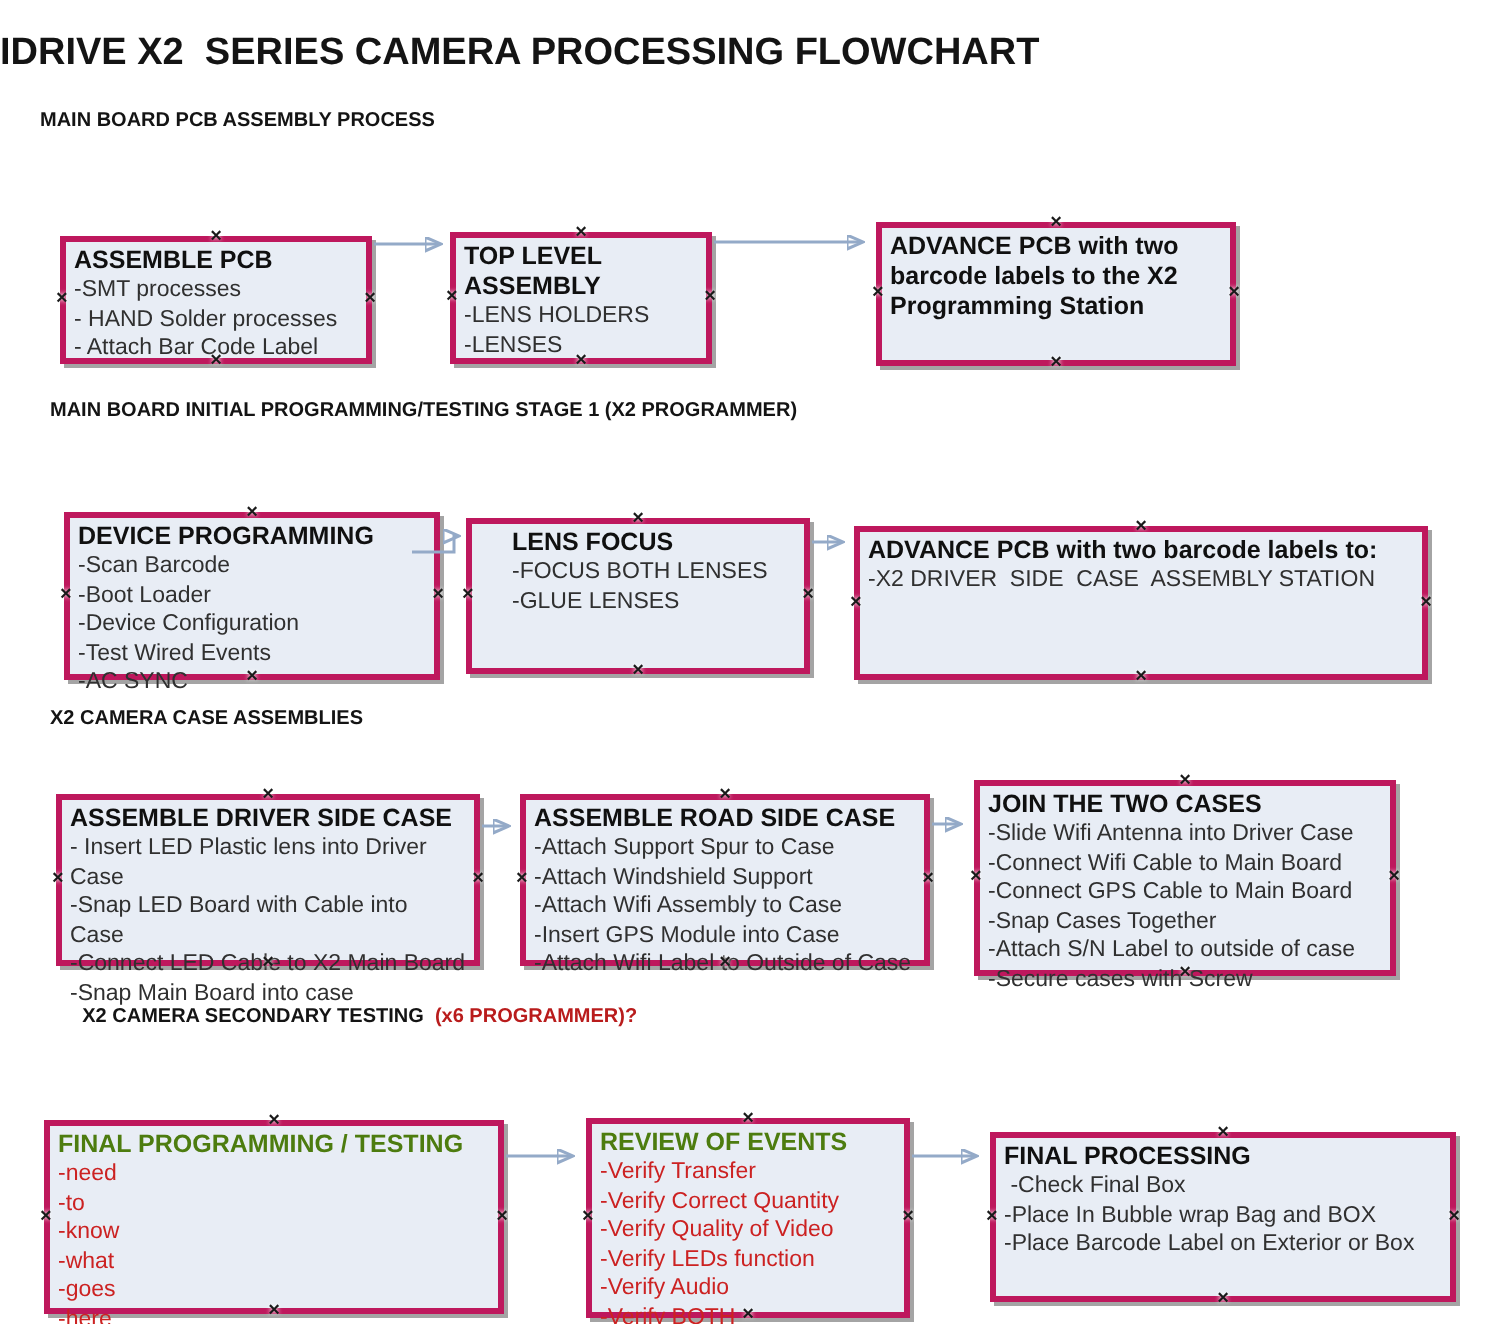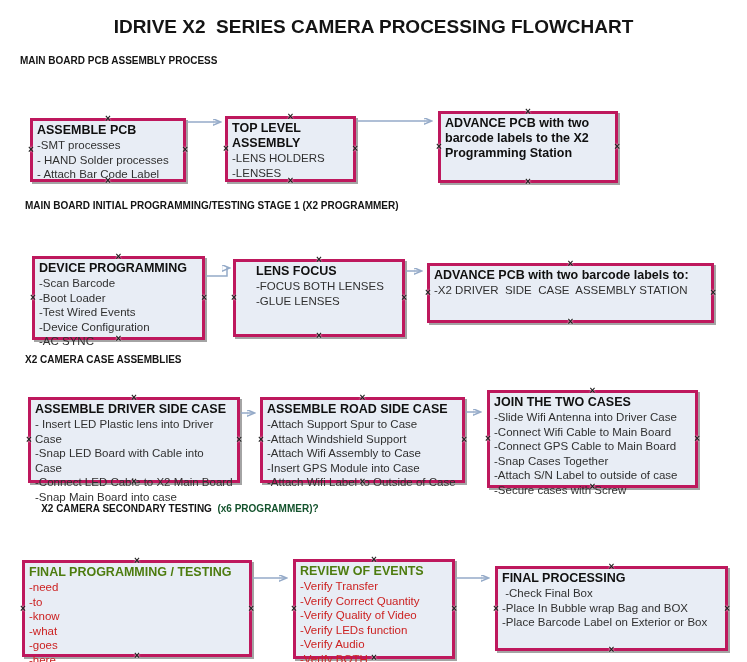--- a/index.html
+++ b/index.html
@@ -1,26 +1,26 @@
 <!DOCTYPE html>
 <html><head>
 <meta charset="utf-8">
 <style>
   html,body { margin:0; padding:0; background:#ffffff; }
   body { font-family:"Liberation Sans", sans-serif; }
   .canvas { position:relative; width:747px; height:662px; background:#ffffff; overflow:hidden; }
 
   .flow-title {
-    position:absolute; top:16px; left:0; width:747px; text-align:center;
+    position:absolute; top:16px; left:0; width:747px; text-align:left;
     font-size:19px; font-weight:bold; color:#141414; white-space:pre-wrap;
   }
   .section-heading {
     position:absolute; font-size:10px; font-weight:bold; color:#141414; white-space:pre-wrap;
   }
-  .section-heading .red-part { color:#14532d; }
+  .section-heading .red-part { color:#b91c1c; }
 
   .node {
     position:absolute; box-sizing:border-box;
     background:#e8edf5; border:3px solid #be185d;
     box-shadow:2px 2px 0 #a4a4a4;
     padding:2px 4px 2px 4px;
     overflow:visible;
     margin-top:26px;
   }
   .node-title { font-size:12.5px; font-weight:bold; color:#101010; line-height:15px; white-space:pre-wrap; }
@@ -81,48 +81,48 @@
 
   <div class="node" style="left:438px; top:85px; width:180px; height:72px;">
     <span class="xmark top"></span>
     <span class="xmark bottom"></span>
     <span class="xmark left"></span>
     <span class="xmark right"></span>
     <div class="node-title">ADVANCE PCB with two barcode labels to the X2 Programming Station</div>
     <div></div>
   </div>
 
-  <div class="node" style="left:32px; top:230px; width:173px; height:84px;">
+  <div class="node" style="left:32px; top:230px; width:188px; height:84px;">
     <span class="xmark top"></span>
     <span class="xmark bottom"></span>
     <span class="xmark left"></span>
     <span class="xmark right"></span>
     <div class="node-title">DEVICE PROGRAMMING</div>
     <div>
         <div class="node-item">-Scan Barcode</div>
         <div class="node-item">-Boot Loader</div>
+        <div class="node-item">-Device Configuration</div>
         <div class="node-item">-Test Wired Events</div>
-        <div class="node-item">-Device Configuration</div>
         <div class="node-item">-AC SYNC</div>
       </div>
   </div>
 
   <div class="node" style="left:233px; top:233px; width:172px; height:78px;padding-left:20px;">
     <span class="xmark top"></span>
     <span class="xmark bottom"></span>
     <span class="xmark left"></span>
     <span class="xmark right"></span>
     <div class="node-title">LENS FOCUS</div>
     <div>
         <div class="node-item">-FOCUS BOTH LENSES</div>
         <div class="node-item">-GLUE LENSES</div>
       </div>
   </div>
 
-  <div class="node" style="left:427px; top:237px; width:287px; height:60px;">
+  <div class="node" style="left:427px; top:237px; width:287px; height:77px;">
     <span class="xmark top"></span>
     <span class="xmark bottom"></span>
     <span class="xmark left"></span>
     <span class="xmark right"></span>
     <div class="node-title">ADVANCE PCB with two barcode labels to:</div>
     <div>
         <div class="node-item">-X2 DRIVER  SIDE  CASE  ASSEMBLY STATION</div>
       </div>
   </div>
 

